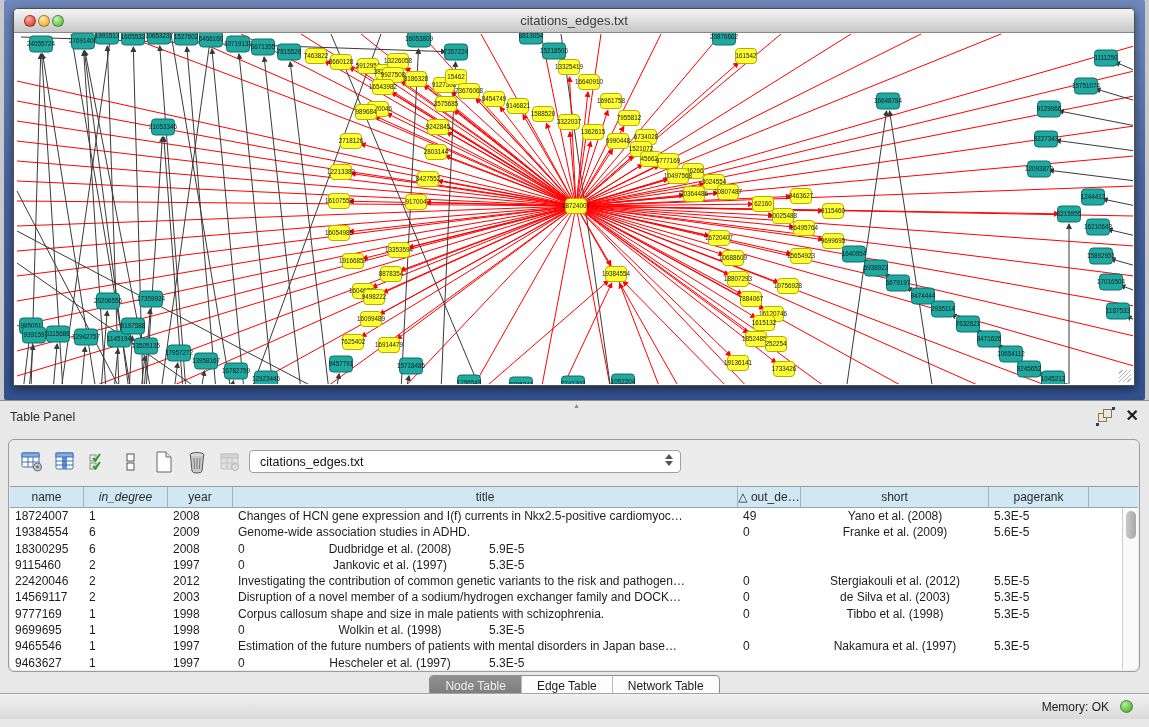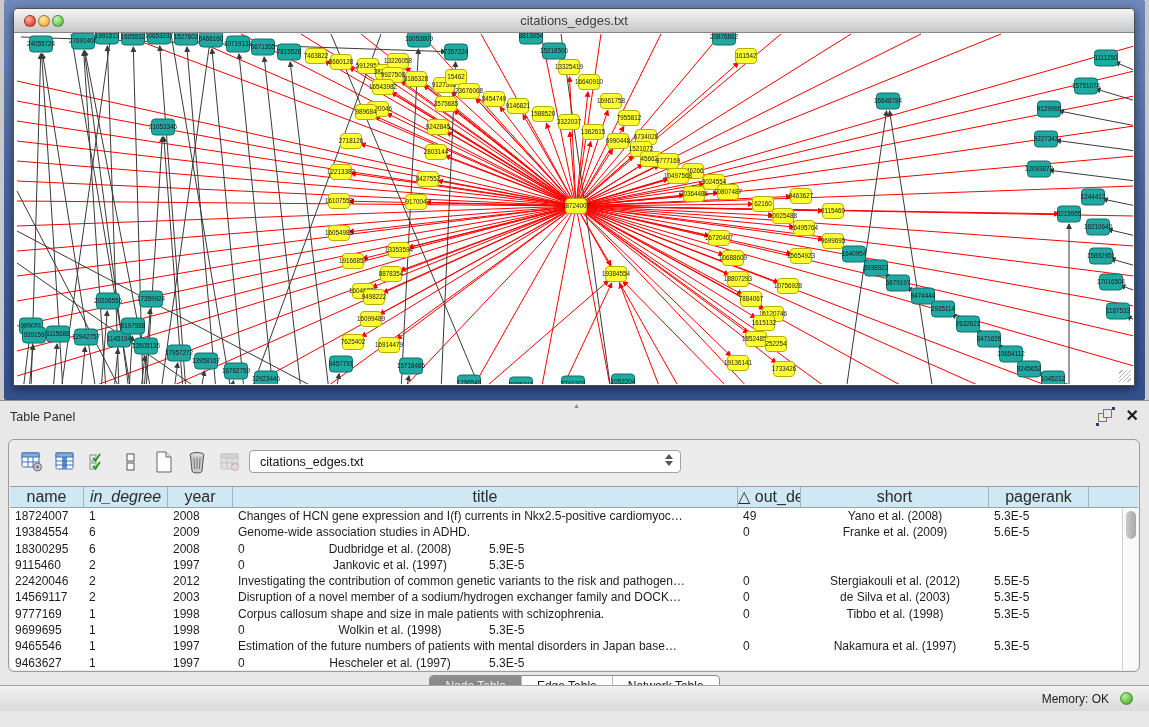--- a/index.html
+++ b/index.html
@@ -49,38 +49,38 @@
     border:1px solid #a0a0a0; border-radius:4px; font-size:12.5px; color:#111;
     display:flex; align-items:center; padding:0 24px 0 10px; cursor:pointer; }
   .combo-arrows { position:absolute; right:7px; top:3px; display:flex; flex-direction:column; gap:2px; }
   .combo-arrows i { display:block; width:0; height:0; border-left:4px solid transparent; border-right:4px solid transparent; }
   .combo-arrows .up { border-bottom:5px solid #555; }
   .combo-arrows .dn { border-top:5px solid #555; }
 
   .table-wrap { position:absolute; left:1px; right:1px; top:46px; bottom:1px; background:#fff;
     border-top:1px solid #9c9c9c; border-radius:0 0 5px 5px; overflow:hidden; }
   .thead { display:flex; height:21px; background:#cfe8f3; border-bottom:1px solid #8fa7b2; }
-  .th { font-size:16px; color:#2b2b2b; text-align:center; line-height:20px;
+  .th { font-size:12px; color:#2b2b2b; text-align:center; line-height:20px;
     border-right:1px solid #9db6c1; overflow:hidden; white-space:nowrap; cursor:pointer; flex:0 0 auto; }
   .tbody { position:absolute; left:0; right:16px; top:21px; bottom:0; overflow:hidden; }
   .tr { display:flex; height:16.3px; cursor:pointer; }
   .td { font-size:12px; color:#1d1d1d; line-height:16.3px; white-space:nowrap; overflow:hidden;
     flex:0 0 auto; padding-left:5px; }
   .td.center { text-align:center; padding-left:0; }
   .vscroll { position:absolute; right:0; top:21px; bottom:0; width:16px; background:#fafafa; border-left:1px solid #d0d0d0; }
   .vthumb { position:absolute; left:2.5px; top:3px; width:10px; height:28px; background:linear-gradient(90deg,#c9c9c9,#a8a8a8); border-radius:5px; cursor:pointer; }
 
   .tabs { position:absolute; left:0; right:0; top:274px; display:flex; justify-content:center; }
   .seg { display:flex; height:21px; border:1px solid #8e8e8e; border-radius:4px; overflow:hidden; background:#fdfdfd;
     box-shadow:0 1px 0 rgba(255,255,255,.7); }
   .seg-btn { padding:0 15px; font-size:12px; line-height:20px; color:#1c1c1c; cursor:pointer; border-left:1px solid #b9b9b9; }
   .seg-btn:first-child { border-left:none; }
   .seg-btn.sel { background:linear-gradient(#909090,#7c7c7c); color:#efefef; border-left:none; }
 
-  .statusbar { position:absolute; left:0; bottom:16px; width:1149px; height:26px;
+  .statusbar { position:absolute; left:0; bottom:8px; width:1149px; height:26px;
     border-top:1px solid #a5a5a5; background:linear-gradient(#f1f1f1,#dadada); }
   .mem-label { position:absolute; right:40px; top:6px; font-size:12px; color:#222; }
   .mem-dot { position:absolute; right:16px; top:6px; width:13px; height:13px; border-radius:50%;
     background:radial-gradient(circle at 35% 30%, #b9f09a, #55b53a 75%); border:1px solid #3f8f2b; }
 </style>
 </head>
 <body>
 
 <div class="net-area">
   <div class="window">

